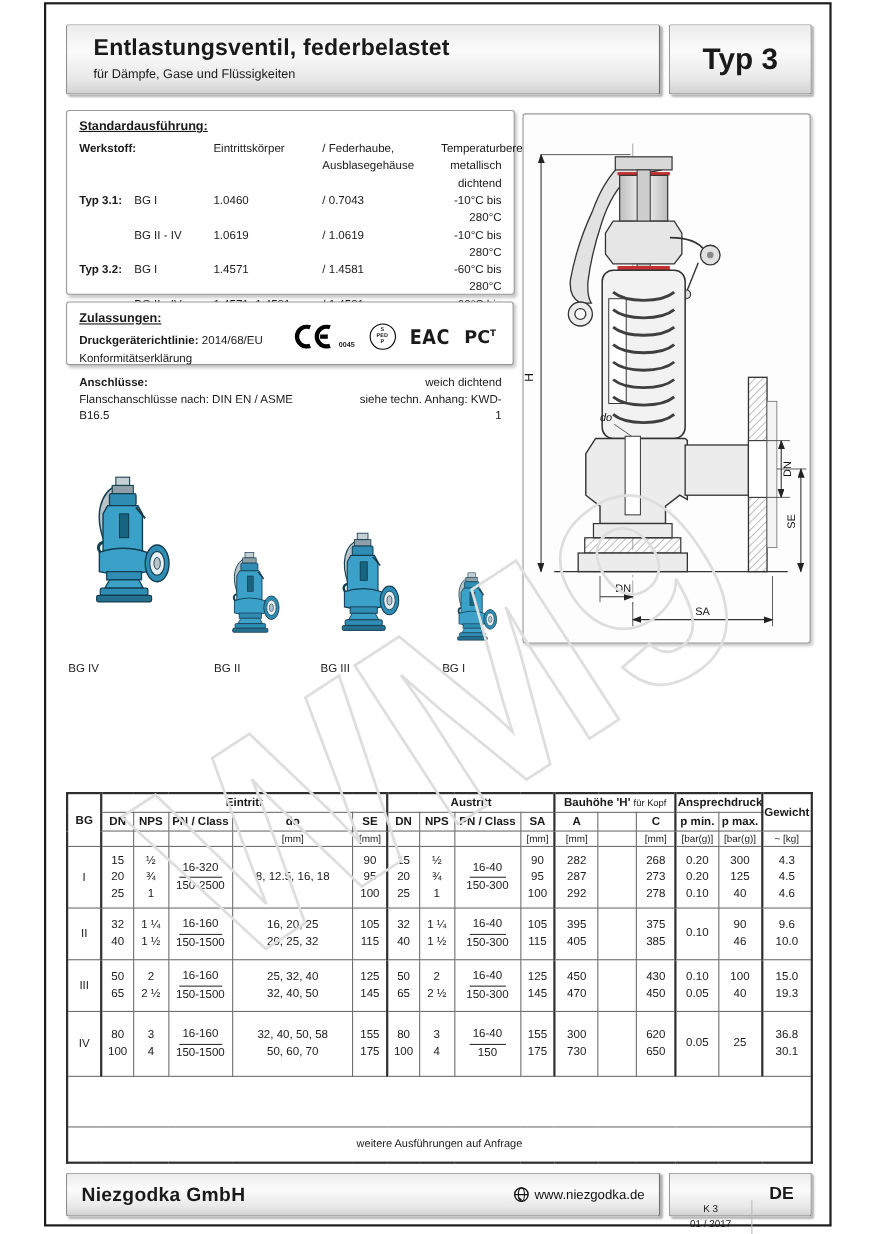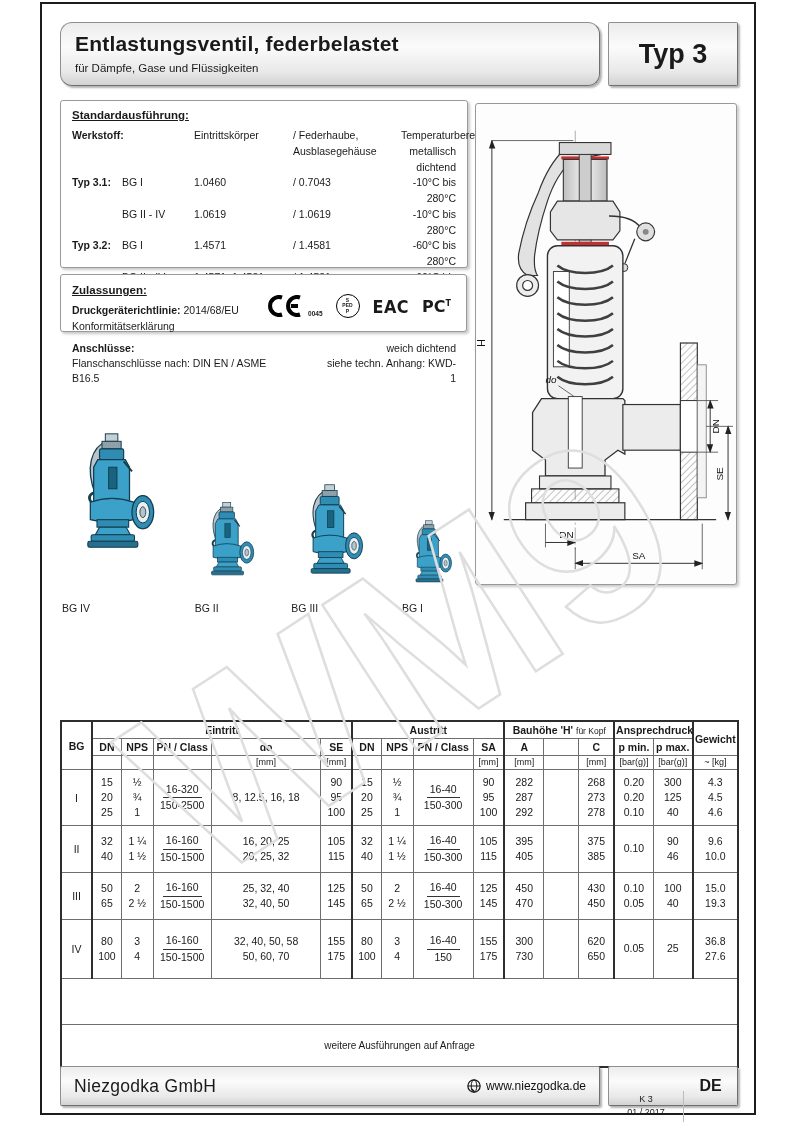--- a/index.html
+++ b/index.html
@@ -4,21 +4,21 @@
 <style>
   * { box-sizing: border-box; margin: 0; padding: 0; }
   body { background: #fff; font-family: "Liberation Sans", sans-serif; color: #1a1a1a; }
   .page { position: relative; width: 793px; height: 1122px; background: #fff; overflow: hidden; }
   .frame { position: absolute; left: 40px; top: 2px; width: 716px; height: 1113px; border: 2px solid #1c1c1c; pointer-events: none; }
 
   
   .bevel { position: absolute; border: 1px solid #8f8f8f; border-bottom-color: #6f6f6f; border-right-color: #6f6f6f;
            background: linear-gradient(180deg, #ececec 0%, #fbfbfb 38%, #e9e9e9 78%, #d2d2d2 100%);
            box-shadow: 2px 2px 2px rgba(0,0,0,0.30); border-radius: 2px; }
-  .title-box { left: 60px; top: 22px; width: 540px; height: 64px; padding: 9px 14px; border-radius: 12px; }
+  .title-box { left: 60px; top: 22px; width: 540px; height: 64px; padding: 9px 24px; }
   .title-box h1 { font-size: 21px; font-weight: bold; letter-spacing: 0.2px; }
   .title-box .sub { font-size: 11.5px; margin-top: 6px; }
   .typ-box { left: 608px; top: 22px; width: 130px; height: 64px; display: flex; align-items: center; justify-content: center; }
   .typ-box span { font-size: 27px; font-weight: bold; }
 
   
   .ibox { position: absolute; background: #fff; border: 1px solid #9a9a9a; border-radius: 3px;
           box-shadow: 2px 2px 3px rgba(0,0,0,0.22); }
   .std-box { left: 60px; top: 100px; width: 408px; height: 168px; padding: 8px 11px; font-size: 10.5px; }
   .zul-box { left: 60px; top: 274px; width: 407px; height: 58px; padding: 7px 11px; font-size: 10.5px; }
@@ -59,26 +59,26 @@
   table.spec thead th { font-weight: bold; font-size: 10.5px; padding: 2px 1px; }
   table.spec .units td { font-size: 9px; padding: 1px 0 2px; }
   table.spec .gsep { border-left: 2px solid #2e2e2e; }
   table.spec tbody td div { line-height: 1.45; }
   .frtop { display: inline-block; border-bottom: 1px solid #333; padding: 0 3px; }
   .hdr-small { font-weight: normal; font-size: 8.5px; }
   tr.row-I td { height: 56px; }
   tr.row-II td, tr.row-III td { height: 47px; }
   tr.row-IV td { height: 59px; }
   td.spacer-cell { height: 46px; border-top: 1px solid #6e6e6e; border-bottom: 1px solid #6e6e6e; }
-  td.note-cell { height: 42px; text-align: left; vertical-align: bottom; padding: 3px 7px; font-size: 10px; }
+  td.note-cell { height: 32px; text-align: left; vertical-align: bottom; padding: 3px 7px; font-size: 10px; }
 
   
   .foot-bar { left: 60px; top: 1066px; width: 540px; height: 40px; display: flex; align-items: center;
               justify-content: space-between; padding: 0 13px; }
-  .foot-bar .company { font-size: 17.5px; font-weight: normal; letter-spacing: 0.3px; }
+  .foot-bar .company { font-size: 17.5px; font-weight: bold; letter-spacing: 0.3px; }
   .web { display: flex; align-items: center; gap: 5px; font-size: 12px; color: #111; text-decoration: none; }
   .code-box { left: 608px; top: 1066px; width: 130px; height: 40px; display: flex; align-items: center; }
   .code-left { flex: 1.4; text-align: center; font-size: 9px; line-height: 1.5; border-right: 1px solid #bbb; padding: 2px 0; margin-top: 40px; }
   .code-right { flex: 1; text-align: center; font-size: 16px; font-weight: bold; }
 
   .watermark-svg { position: absolute; left: 0; top: 0; z-index: 40; pointer-events: none; }
 </style>
 </head>
 <body>
 
@@ -624,21 +624,21 @@
               <div>650</div>
             </td>
             <td class="gsep">
               <div>0.05</div>
             </td>
             <td>
               <div>25</div>
             </td>
             <td class="gsep">
               <div>36.8</div>
-              <div>27.6</div>
+              <div>30.1</div>
             </td>
           </tr>
           <tr>
             <td colspan="16" class="spacer-cell"></td>
           </tr>
           <tr>
             <td colspan="16" class="note-cell">weitere Ausführungen auf Anfrage</td>
           </tr>
         </tbody>
     </table>

